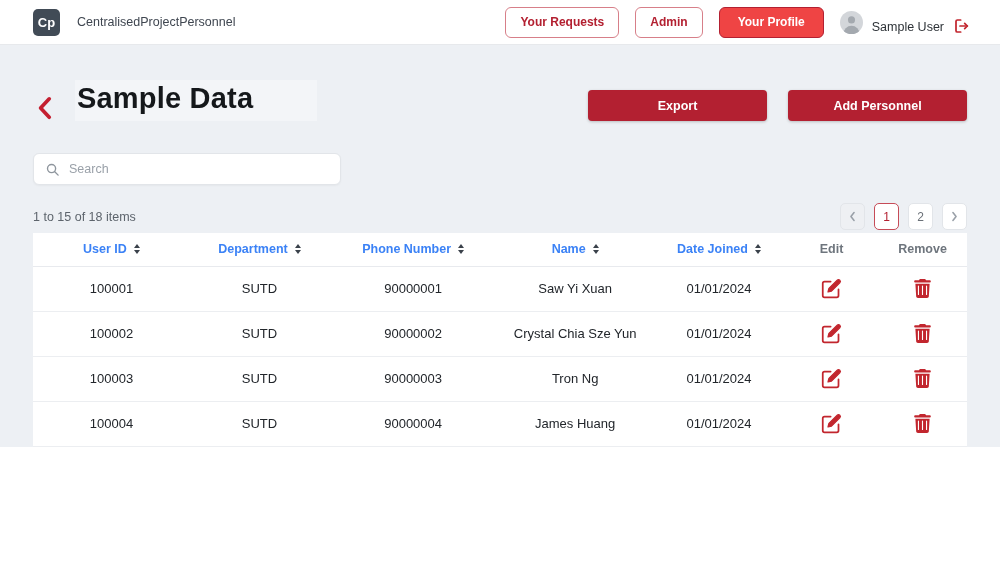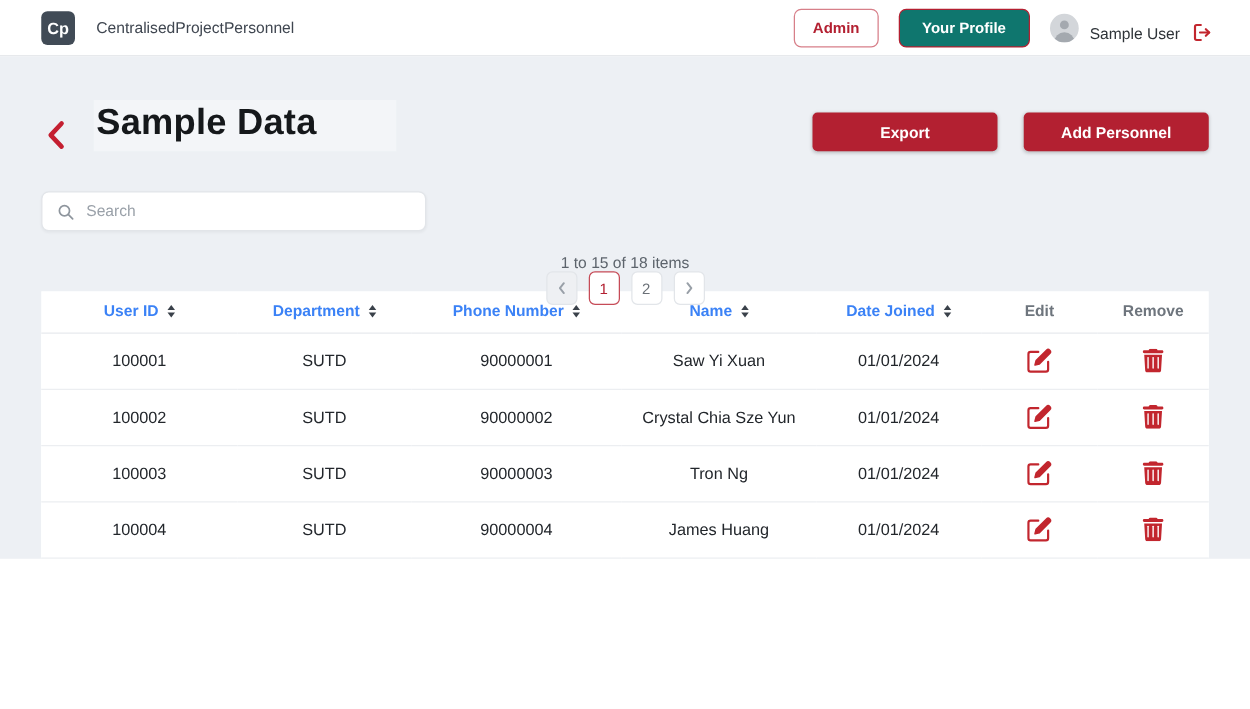--- a/index.html
+++ b/index.html
@@ -19,21 +19,21 @@
     display: flex; align-items: center; justify-content: center; cursor: pointer;
   }
   .brand { font-size: 12.5px; color: #3f4650; margin-left: 17px; }
   .nav-right { display: flex; align-items: center; }
   .btn-outline {
     height: 31px; padding: 0 14px; background: #fff; border: 1px solid #d77f89;
     color: #b32031; border-radius: 6px; font-weight: bold; font-size: 12px;
     cursor: pointer; margin-left: 16px; font-family: inherit;
   }
   .btn-solid {
-    height: 31px; padding: 0 18px; background: #0f766e; border: 1px solid #b32031;
+    height: 31px; padding: 0 18px; background: #ef4444; border: 1px solid #b32031;
     color: #fff; border-radius: 6px; font-weight: bold; font-size: 12px;
     cursor: pointer; margin-left: 16px; font-family: inherit;
   }
   .user { display: flex; align-items: flex-end; margin-left: 16px; }
   .avatar {
     width: 23px; height: 23px; border-radius: 50%; background: #d3d6da;
     overflow: hidden; display: inline-flex; align-items: flex-end; justify-content: center;
   }
   .user-name { font-size: 12.5px; color: #2e3338; margin: 0 10px 0 9px; }
   .logout-btn { background: none; border: none; color: #c2262e; cursor: pointer; display: flex; align-items: center; padding: 0; }
@@ -44,38 +44,38 @@
   }
 
   .title-row { display: flex; align-items: flex-end; height: 40px; }
   .back-btn { background: none; border: none; cursor: pointer; padding: 0; display: flex; align-items: center; margin-right: 16px; }
   .page-title {
     font-size: 29px; font-weight: 600; color: #15181b; letter-spacing: 0.2px;
     background: #f3f5f8; padding: 3px 64px 6px 2px; line-height: 1.1;
   }
   .title-spacer { flex: 1; }
   .btn-primary {
-    width: 148px; height: 31px; background: #b32031; color: #fff; border: none;
+    width: 179px; height: 31px; background: #b32031; color: #fff; border: none;
     border-radius: 4px; font-weight: bold; font-size: 12.5px; cursor: pointer;
     box-shadow: 0 1px 3px rgba(0,0,0,0.22); font-family: inherit;
   }
   .btn-primary + .btn-primary { margin-left: 21px; }
 
   .search-wrap {
     margin-top: 32px; width: 308px; height: 32px; background: #fff;
     border: 1px solid #e2e5e9; border-radius: 6px; display: flex; align-items: center;
     padding: 0 11px; box-shadow: 0 1px 2px rgba(0,0,0,0.04);
   }
   .search-wrap input {
     border: none; outline: none; background: transparent; flex: 1;
     font-size: 12.5px; color: #333; margin-left: 9px; font-family: inherit;
   }
   .search-wrap input::placeholder { color: #9aa1a9; }
 
-  .meta-row { margin-top: 18px; height: 27px; display: flex; align-items: center; justify-content: space-between; flex-direction: column; }
+  .meta-row { margin-top: 18px; height: 27px; display: flex; align-items: center; justify-content: space-between; }
   .items-summary { font-size: 12.5px; color: #5d646c; }
   .pagination { display: flex; gap: 9px; }
   .pg {
     min-width: 25px; height: 27px; border-radius: 5px; font-size: 12px;
     display: flex; align-items: center; justify-content: center; cursor: pointer;
     background: #fff; border: 1px solid #e2e5e9; color: #6a7077; font-family: inherit; padding: 0 6px;
   }
   .pg-prev { background: #eef0f3; color: #99a0a8; }
   .pg-next { color: #99a0a8; }
   .pg-active { border-color: #c64b57; color: #b32031; }
@@ -100,20 +100,21 @@
 </style>
 </head>
 <body>
 
 <header class="nav">
   <div class="nav-left">
     <div class="logo">Cp</div>
     <span class="brand">CentralisedProjectPersonnel</span>
   </div>
   <div class="nav-right">
+    <button class="btn-outline">Your Requests</button>
     <button class="btn-outline">Admin</button>
     <button class="btn-solid">Your Profile</button>
     <div class="user">
       <span class="avatar">
         <svg width="23" height="23" viewBox="0 0 24 24">
           <circle cx="12" cy="9.3" r="3.7" fill="#a4a9af"></circle>
           <path d="M3.5 24a8.5 8.5 0 0 1 17 0z" fill="#a4a9af"></path>
         </svg>
       </span>
       <span class="user-name">Sample User</span>

